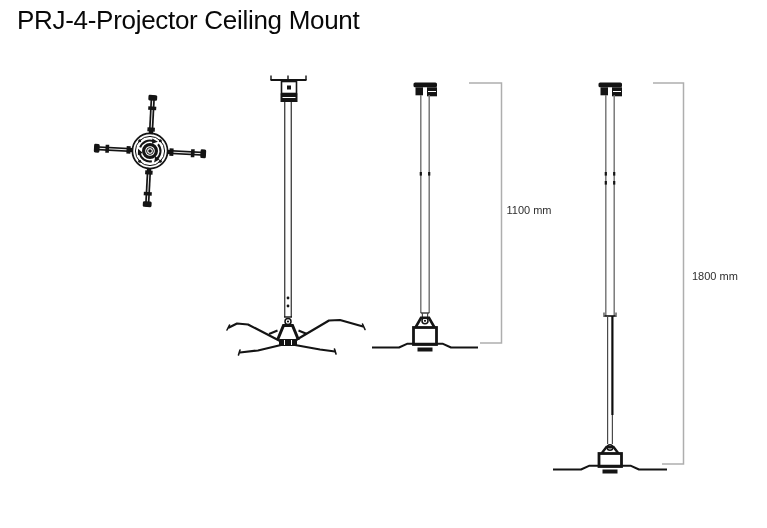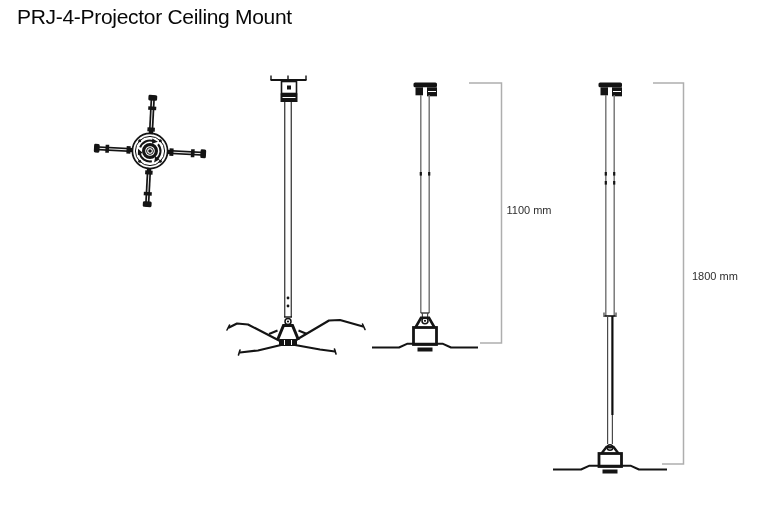--- a/index.html
+++ b/index.html
@@ -4,21 +4,21 @@
 <style>
   html,body{margin:0;padding:0;}
   body{
     width:767px;height:528px;
     background:#ffffff;
     font-family:"Liberation Sans",sans-serif;
     position:relative;overflow:hidden;
   }
   .page-title{
     position:absolute;left:17px;top:5px;margin:0;
-    font-size:21px;font-weight:400;color:#080808;
+    font-size:26px;font-weight:400;color:#080808;
     letter-spacing:-0.3px;
     font-family:"Liberation Sans",sans-serif;
     text-align:right;
   }
   svg.drawing{position:absolute;left:0;top:0;}
   .s-ink{stroke:#141414;fill:none}
   .f-ink{fill:#141414;stroke:none}
   .s-pole{stroke:#4a4a4a;fill:none}
   .s-gray{stroke:#707070;fill:none}
   .s-dim{stroke:#aeaeae;fill:none}

